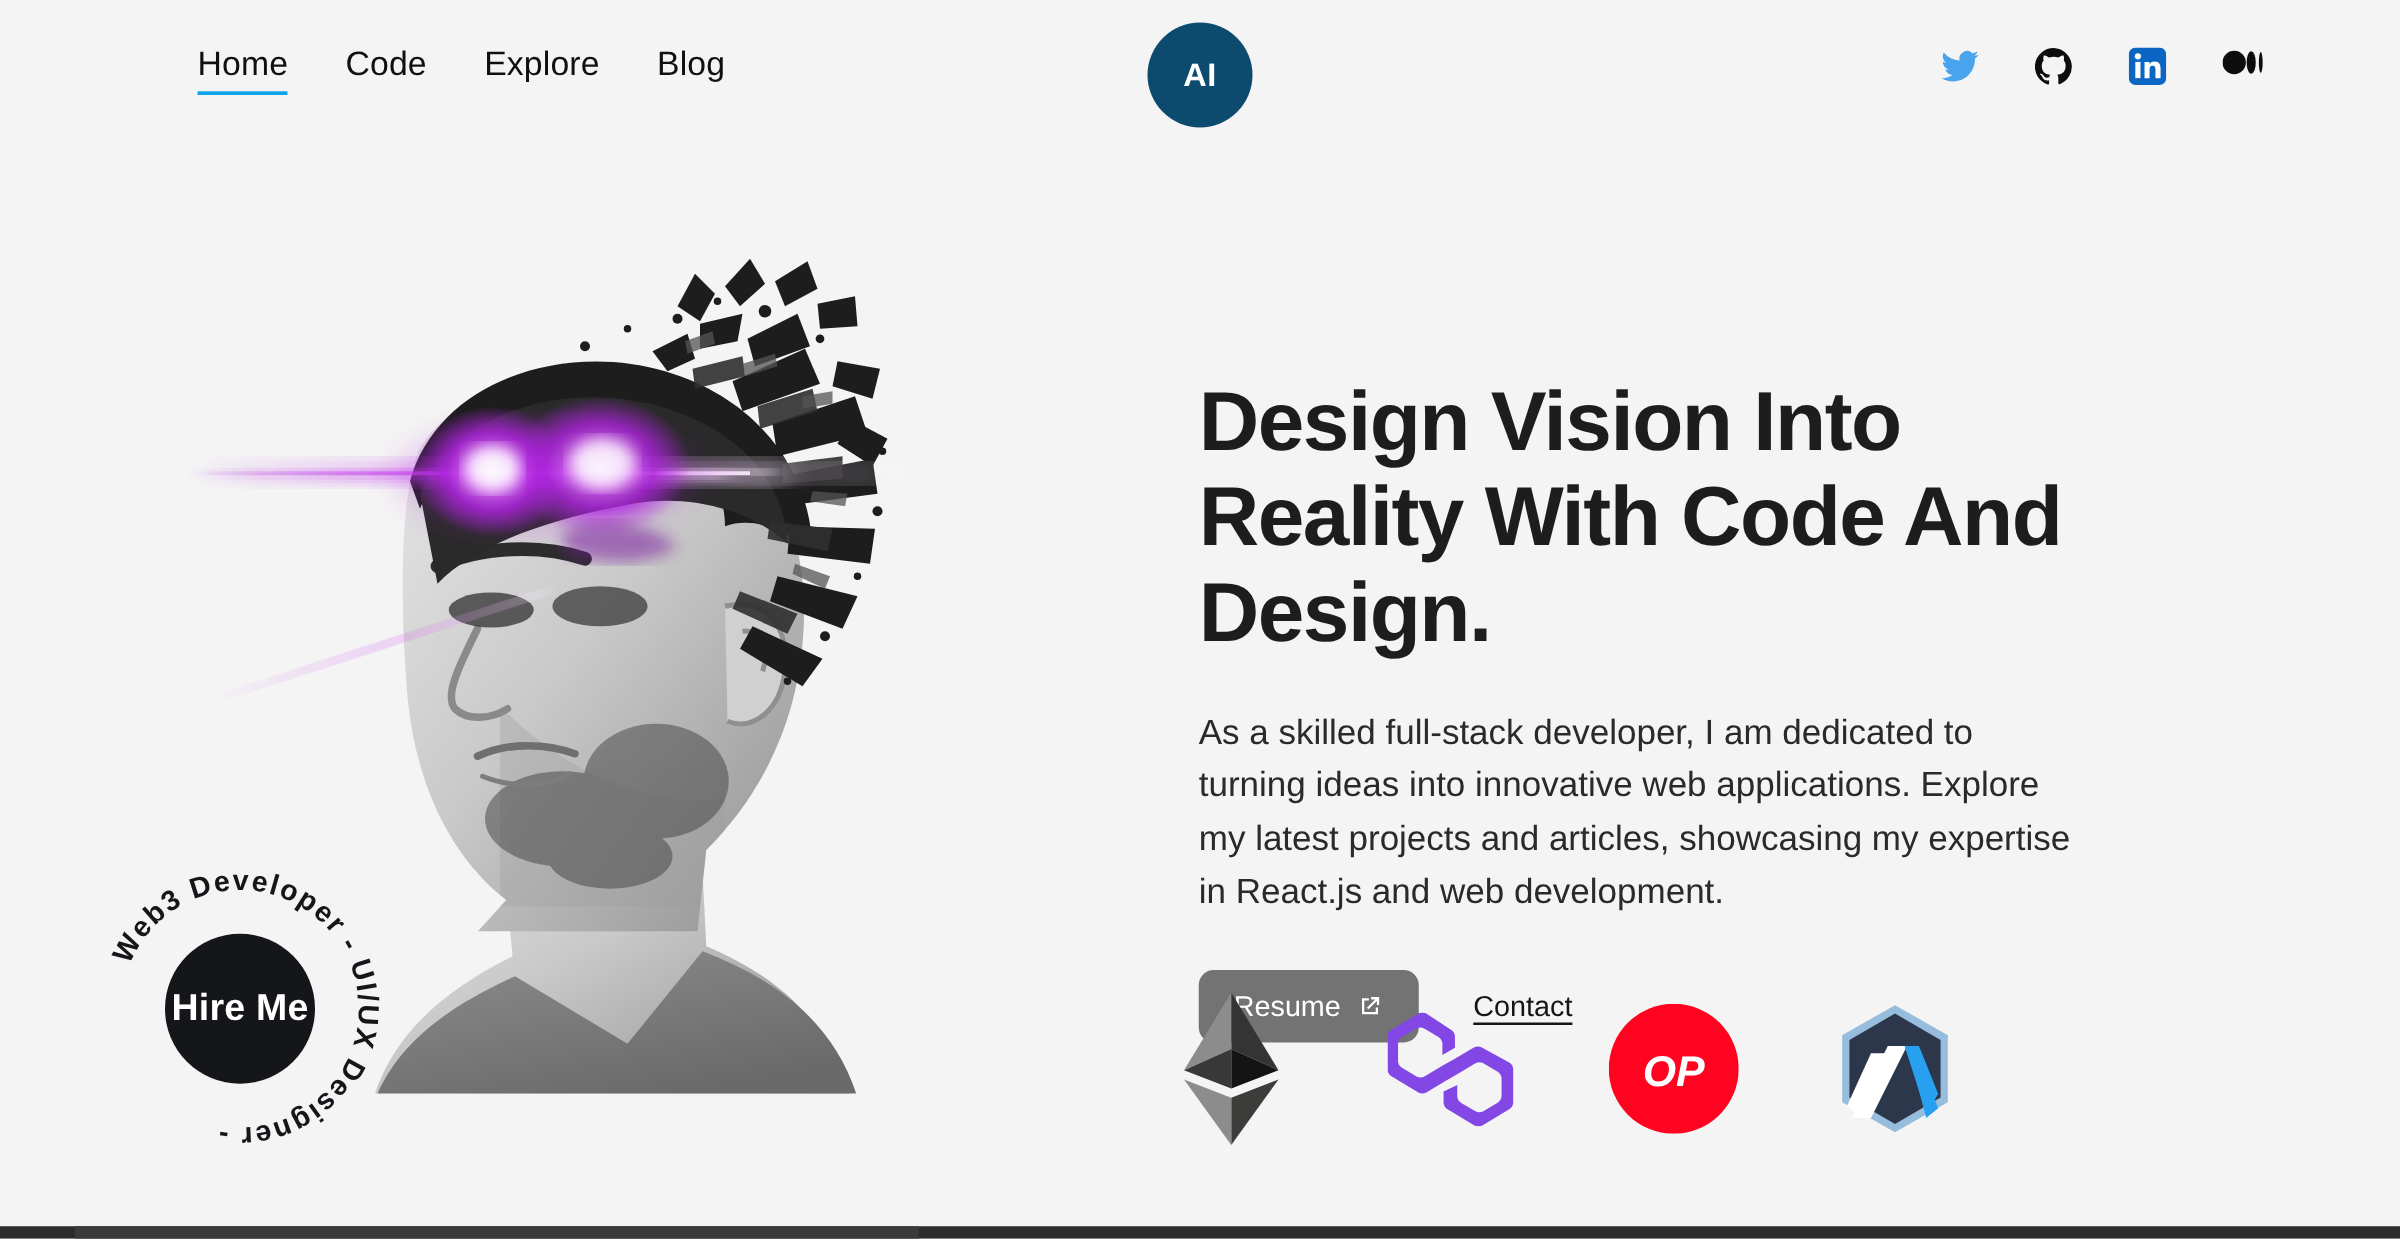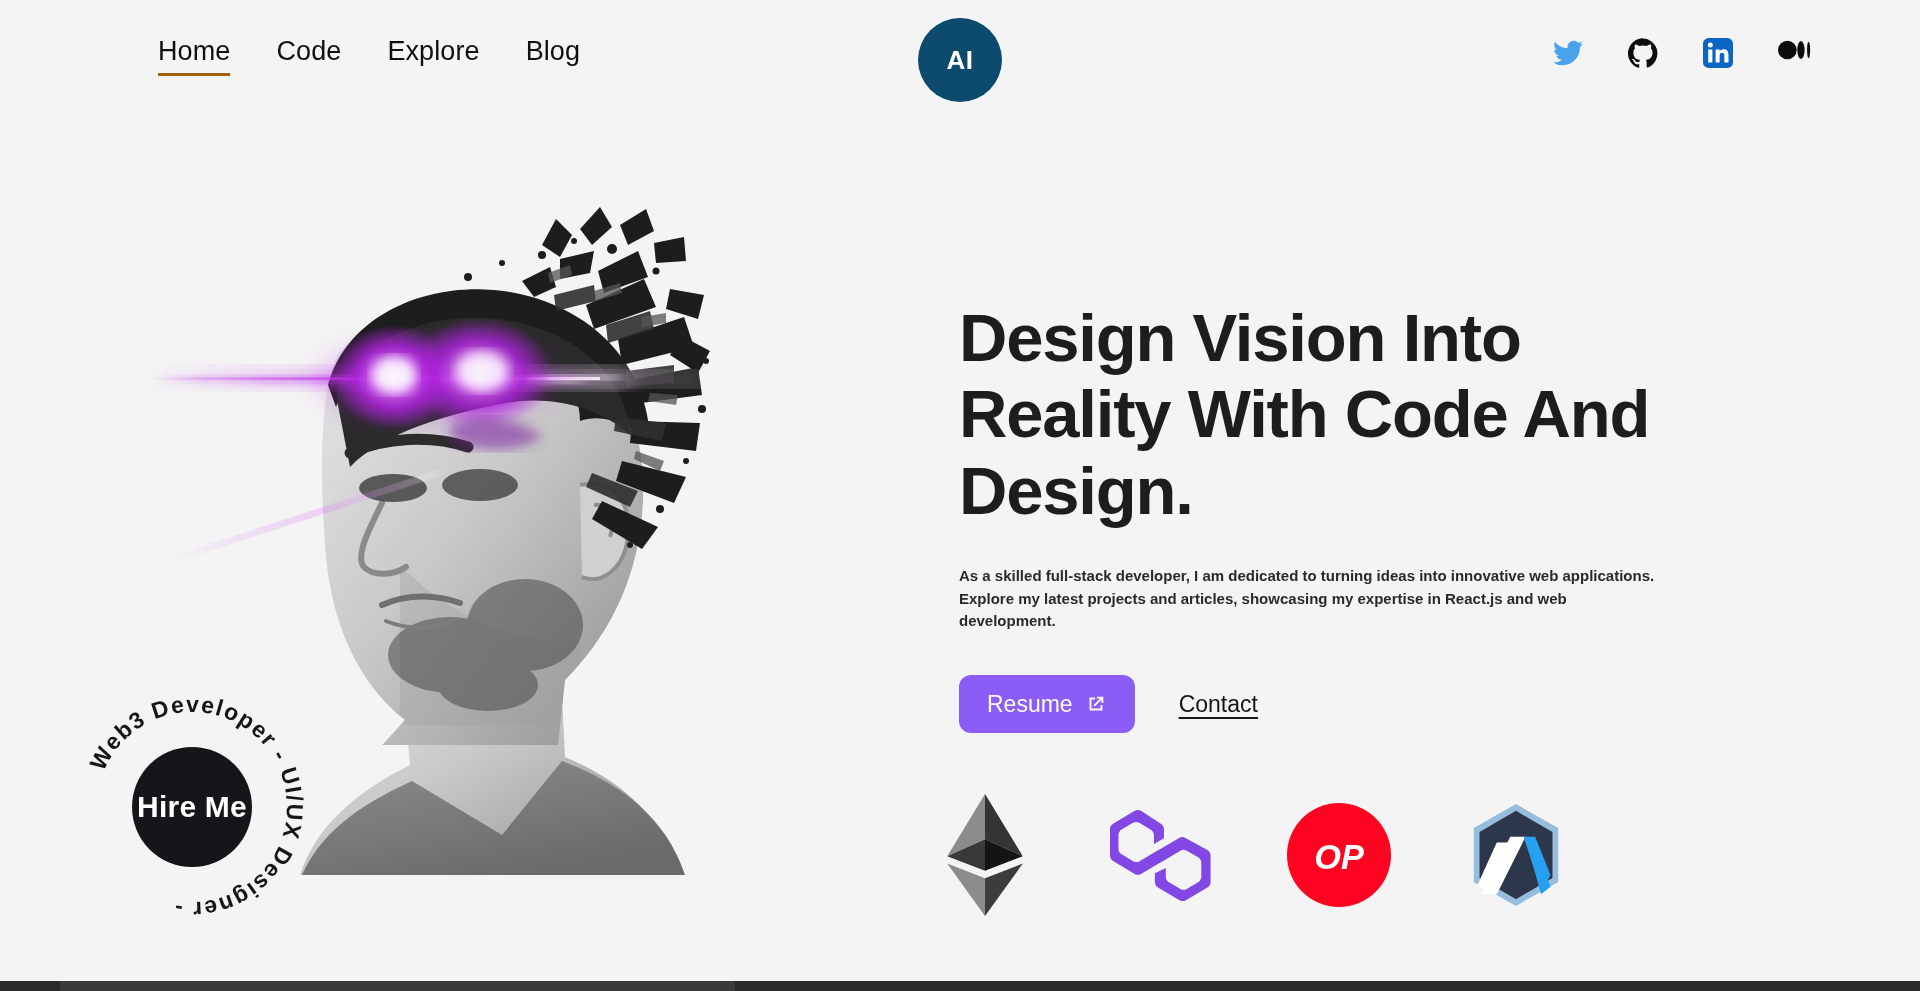--- a/index.html
+++ b/index.html
@@ -19,21 +19,21 @@
   }
   .nav {
     position: absolute; left: 158px; top: 36px;
     display: flex; align-items: baseline; gap: 46px;
   }
   .nav-link {
     font-size: 27px; color: #12100f; letter-spacing: .1px;
     text-decoration: none; padding-bottom: 6px; cursor: pointer;
     font-weight: 400;
   }
-  .nav-link.active { border-bottom: 3px solid #a16207; text-align: center; }
+  .nav-link.active { border-bottom: 3px solid #0ea5e9; text-align: center; }
 
   .logo {
     position: absolute; left: 918px; top: 18px;
     width: 84px; height: 84px; border-radius: 50%;
     background: #0c4a6e;
     display: flex; align-items: center; justify-content: center;
     cursor: pointer;
   }
   .logo-text {
     color: #ffffff; font-size: 26px; font-weight: 700; letter-spacing: .5px;
@@ -71,29 +71,28 @@
   .ring-text { position: absolute; inset: 0; }
 
   
   .content { position: absolute; left: 959px; top: 300px; width: 790px; }
   .headline {
     font-size: 67px; line-height: 1.14; font-weight: 800;
     color: #1d1d1d; letter-spacing: -1.2px;
   }
   .subtext {
     margin-top: 36px;
-    font-size: 15px; line-height: 1.51; color: #2a2a2a;
+    font-size: 28px; line-height: 1.51; color: #2a2a2a;
     max-width: 700px;
-    font-weight: bold;
   }
   .actions {
     margin-top: 42px; display: flex; align-items: center; gap: 44px;
   }
   .btn-resume {
-    background: #8b5cf6; color: #fff; border: none;
+    background: #737373; color: #fff; border: none;
     border-radius: 12px; padding: 12px 28px; height: 58px;
     display: inline-flex; align-items: center; gap: 12px;
     font-size: 23px; font-family: inherit; cursor: pointer;
   }
   .ext-icon { width: 22px; height: 22px; display: block; }
   .link-contact {
     font-size: 23px; color: #15161a; text-decoration: underline;
     text-underline-offset: 5px; cursor: pointer;
   }
 

